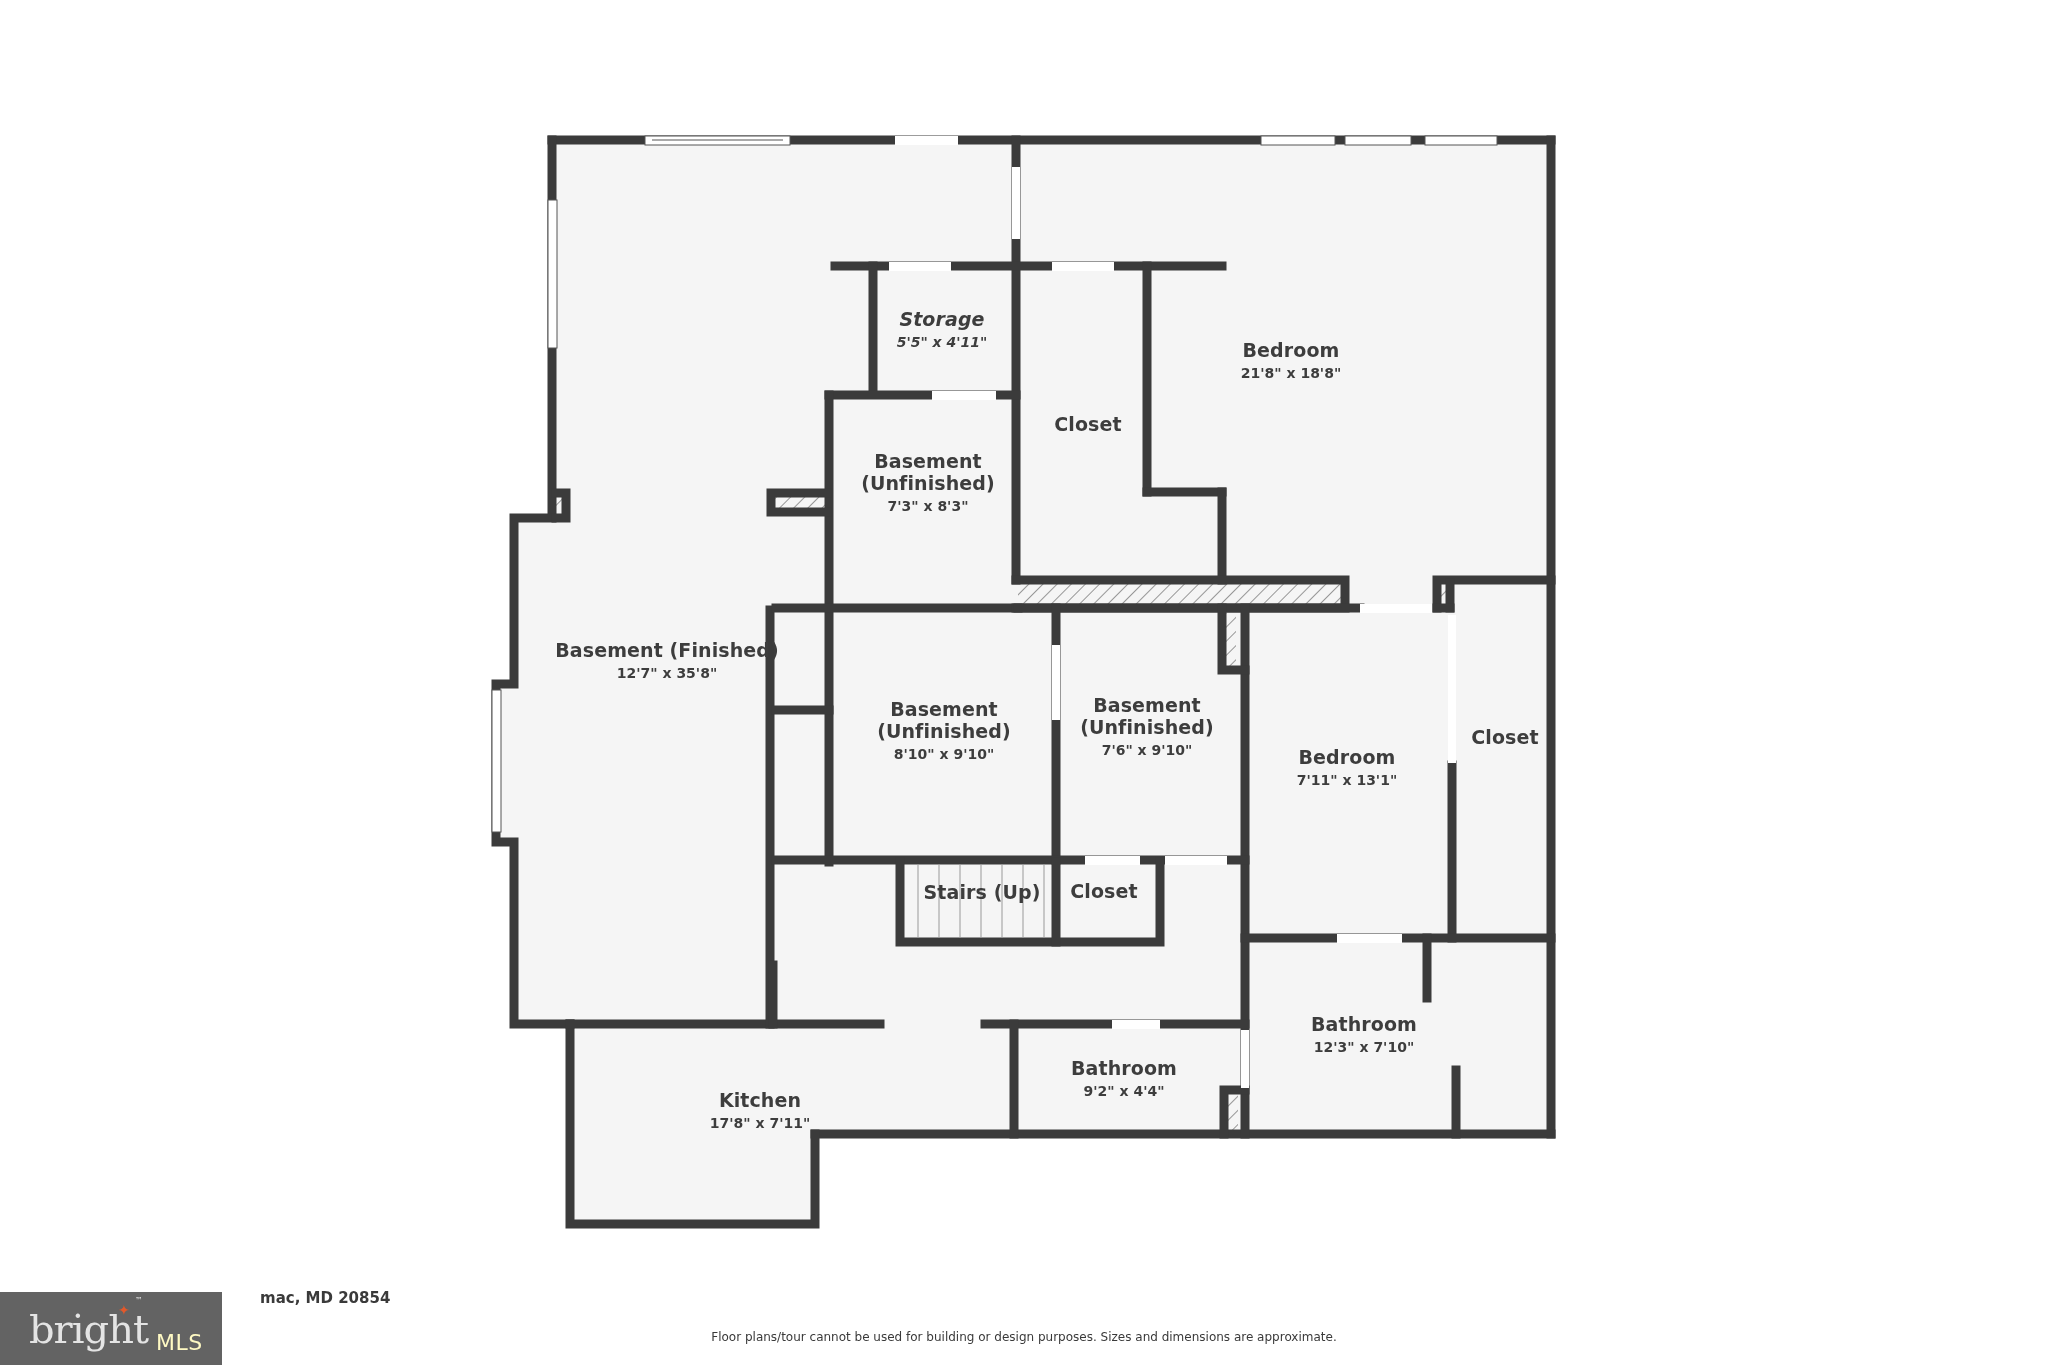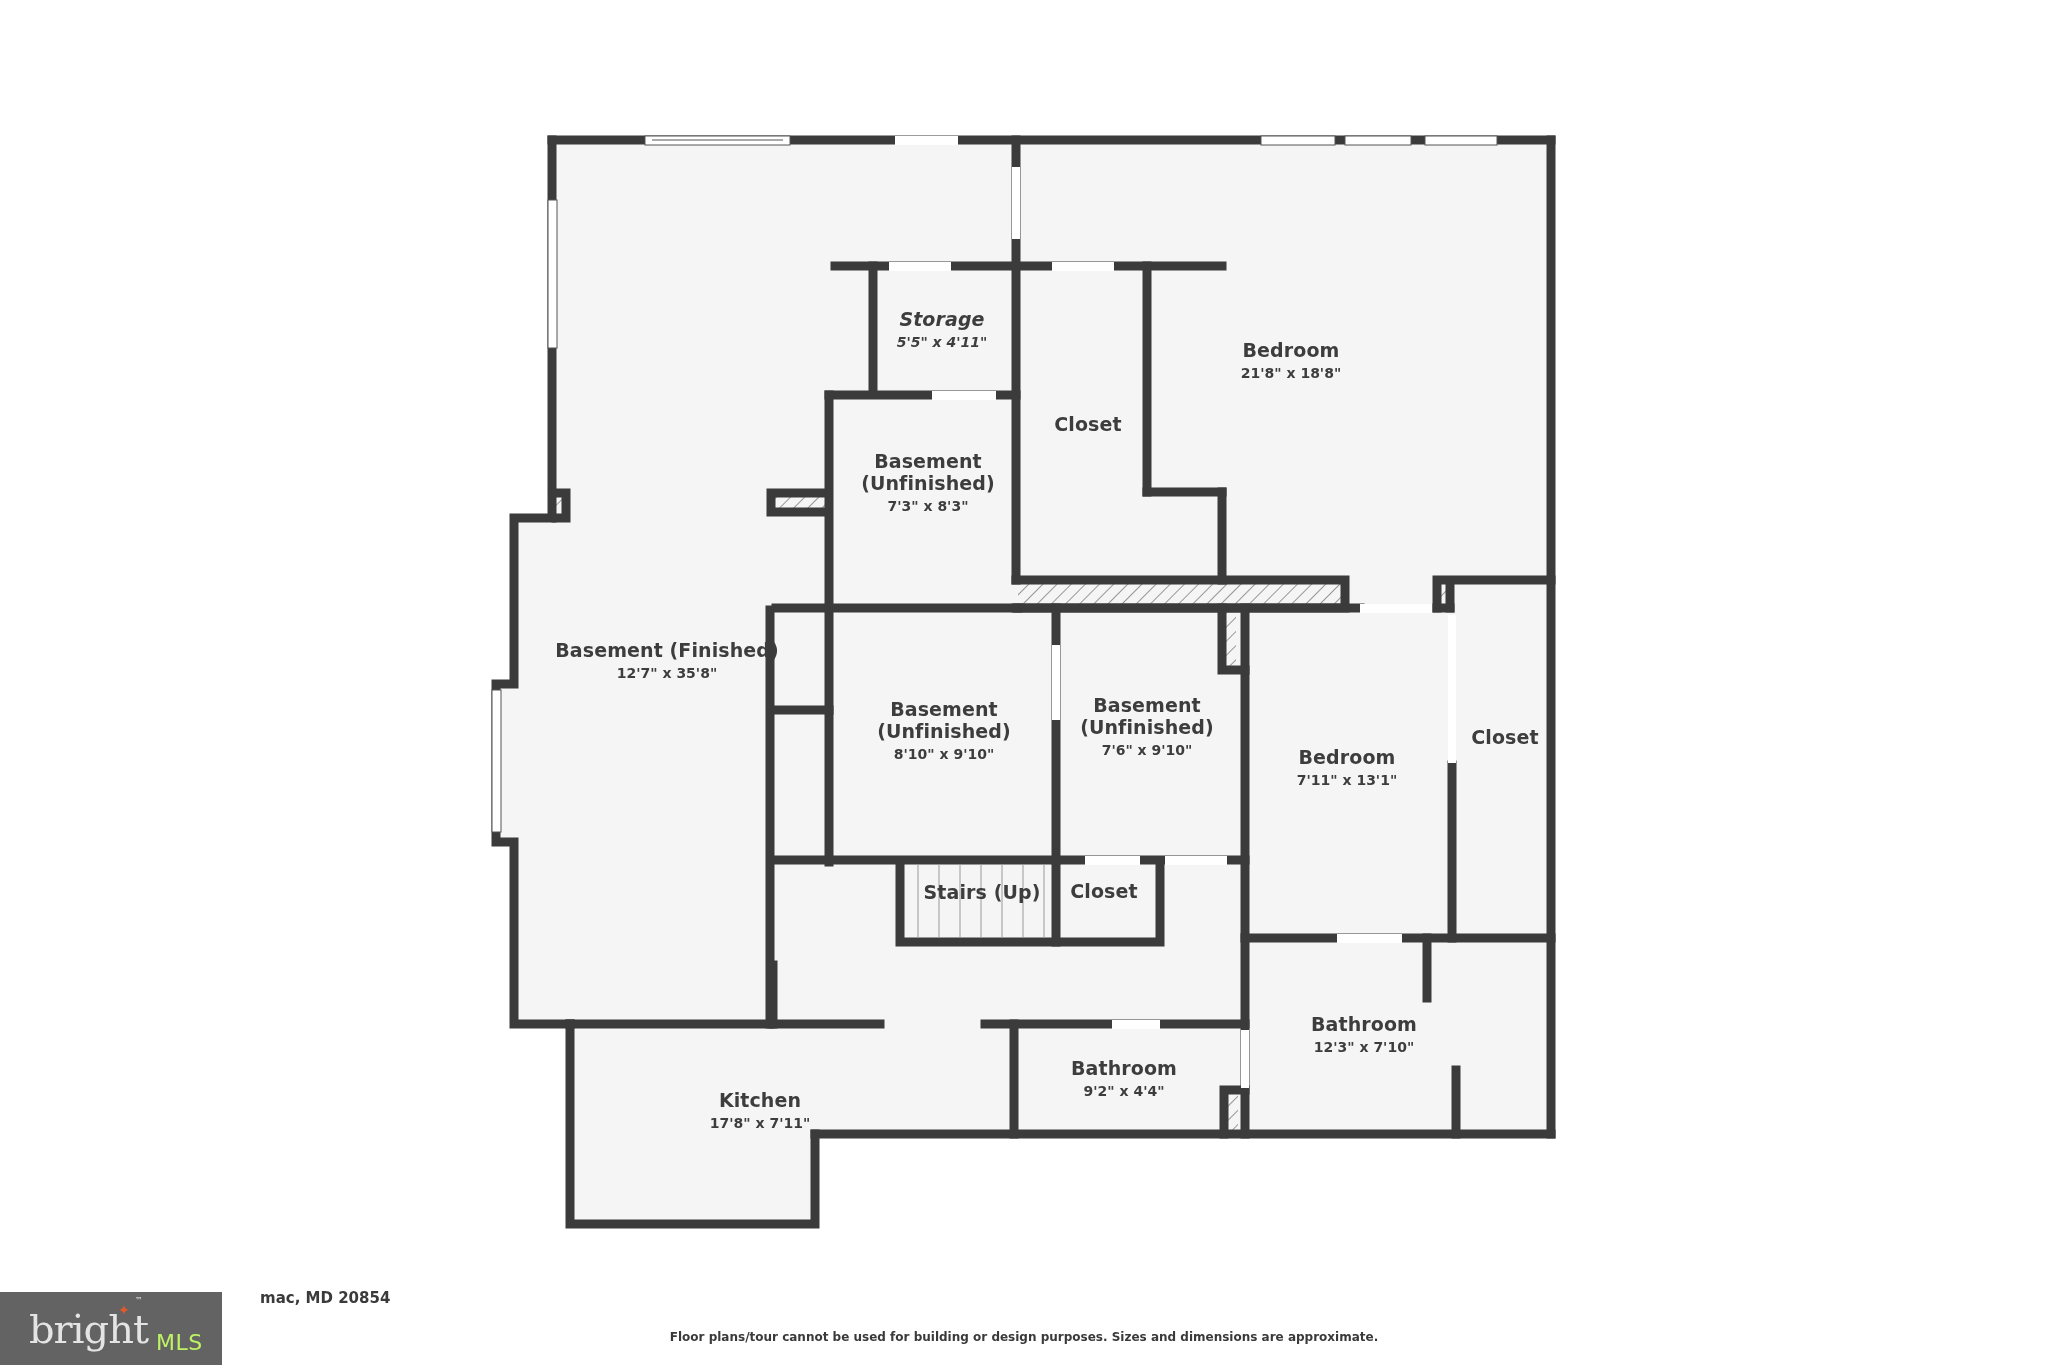--- a/index.html
+++ b/index.html
@@ -5,28 +5,28 @@
   html, body { margin: 0; padding: 0; background: #ffffff; }
   body { width: 2048px; height: 1365px; position: relative; overflow: hidden;
          font-family: "DejaVu Sans", "Liberation Sans", sans-serif; }
   #plan { position: absolute; left: 0; top: 0; width: 2048px; height: 1365px; }
   .room-label { position: absolute; transform: translate(-50%, -50%); text-align: center;
                 color: #3d3d3d; white-space: nowrap; line-height: 1.15; }
   .room-name { font-weight: bold; font-size: 19px; letter-spacing: 0.1px; }
   .room-dim { font-weight: bold; font-size: 14px; margin-top: 3px; }
   .address { position: absolute; left: 50px; top: 1289px; font-size: 15px; font-weight: bold; color: #3a3a3a; }
   .disclaimer { position: absolute; left: 50%; top: 1330px; transform: translateX(-50%);
-                font-size: 12px; font-weight: bold; color: #3a3a3a; white-space: nowrap; text-align: center; }
+                font-size: 12px; font-weight: normal; color: #3a3a3a; white-space: nowrap; text-align: center; }
   .logo { position: absolute; left: 0; top: 1292px; width: 222px; height: 73px; background: #636363;
           display: flex; align-items: center; padding-left: 16px; box-sizing: border-box; }
   .logo-bright { font-family: "DejaVu Serif", "Liberation Serif", serif; font-size: 40px; color: #e4e4e4;
                  letter-spacing: -1px; position: relative; margin-left: 13px; }
   .logo-star { position: absolute; left: 118px; top: 10px; color: #e2592b; font-size: 14px; }
   .logo-tm { position: absolute; left: 135px; top: 4px; color: #e4e4e4; font-size: 8px; font-family: "DejaVu Sans", sans-serif; }
-  .logo-mls { font-size: 22px; color: #bef264; margin-left: 8px; margin-top: 28px; letter-spacing: 0.5px; }
+  .logo-mls { font-size: 22px; color: #fef9c3; margin-left: 8px; margin-top: 28px; letter-spacing: 0.5px; }
 </style>
 </head>
 <body>
 
 <svg id="plan" viewBox="0 0 2048 1365" xmlns="http://www.w3.org/2000/svg">
   <defs>
     <pattern id="hatch" patternUnits="userSpaceOnUse" width="10" height="10" patternTransform="rotate(45)">
       <rect width="10" height="10" fill="#f5f5f5"></rect>
       <line x1="0" y1="0" x2="0" y2="10" stroke="#555" stroke-width="1.2"></line>
     </pattern>

